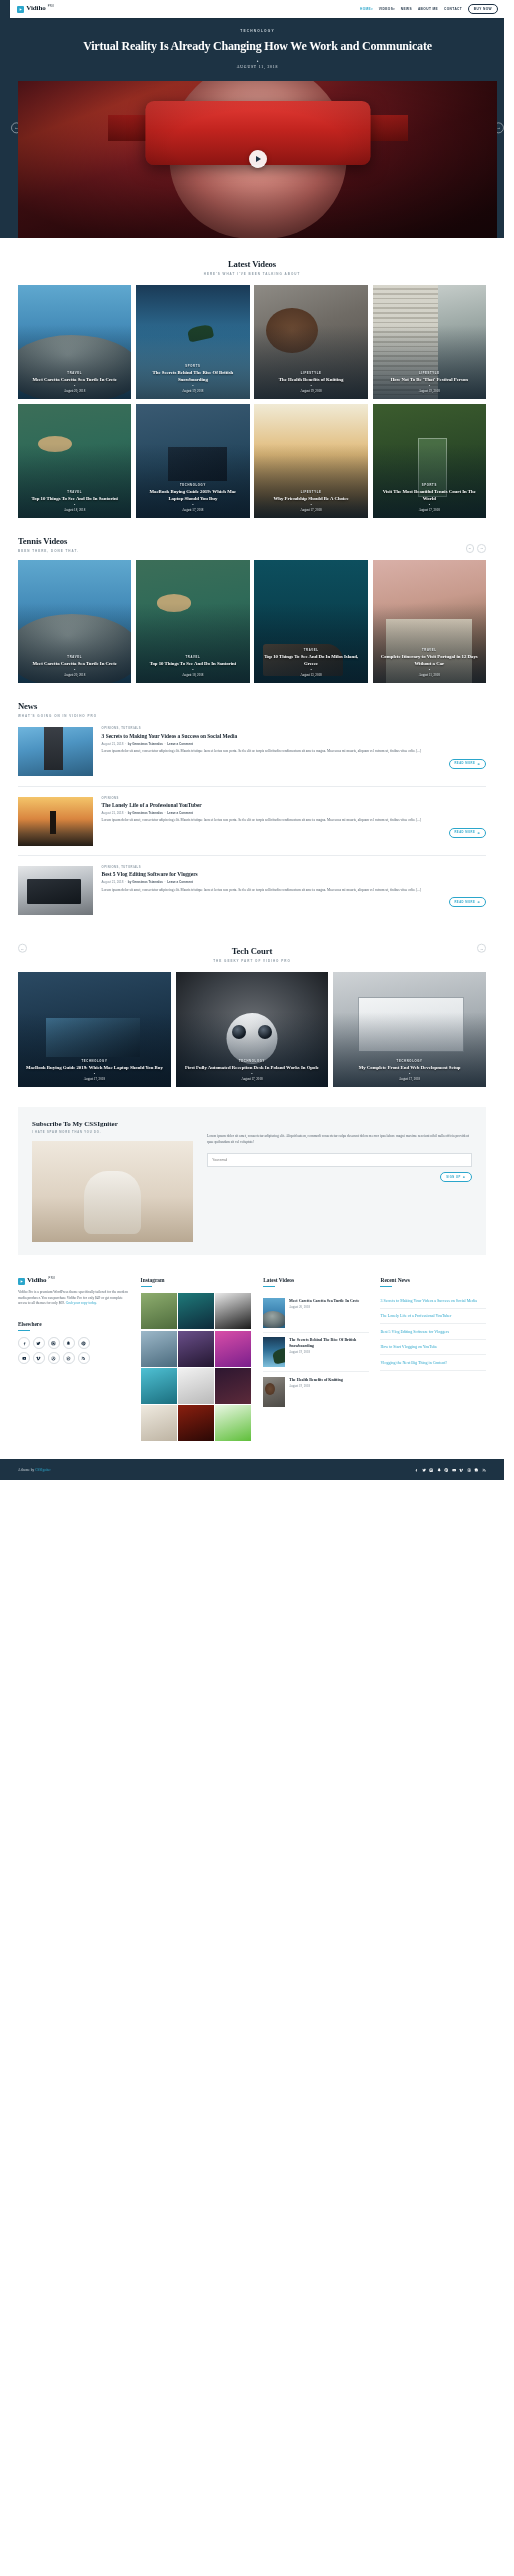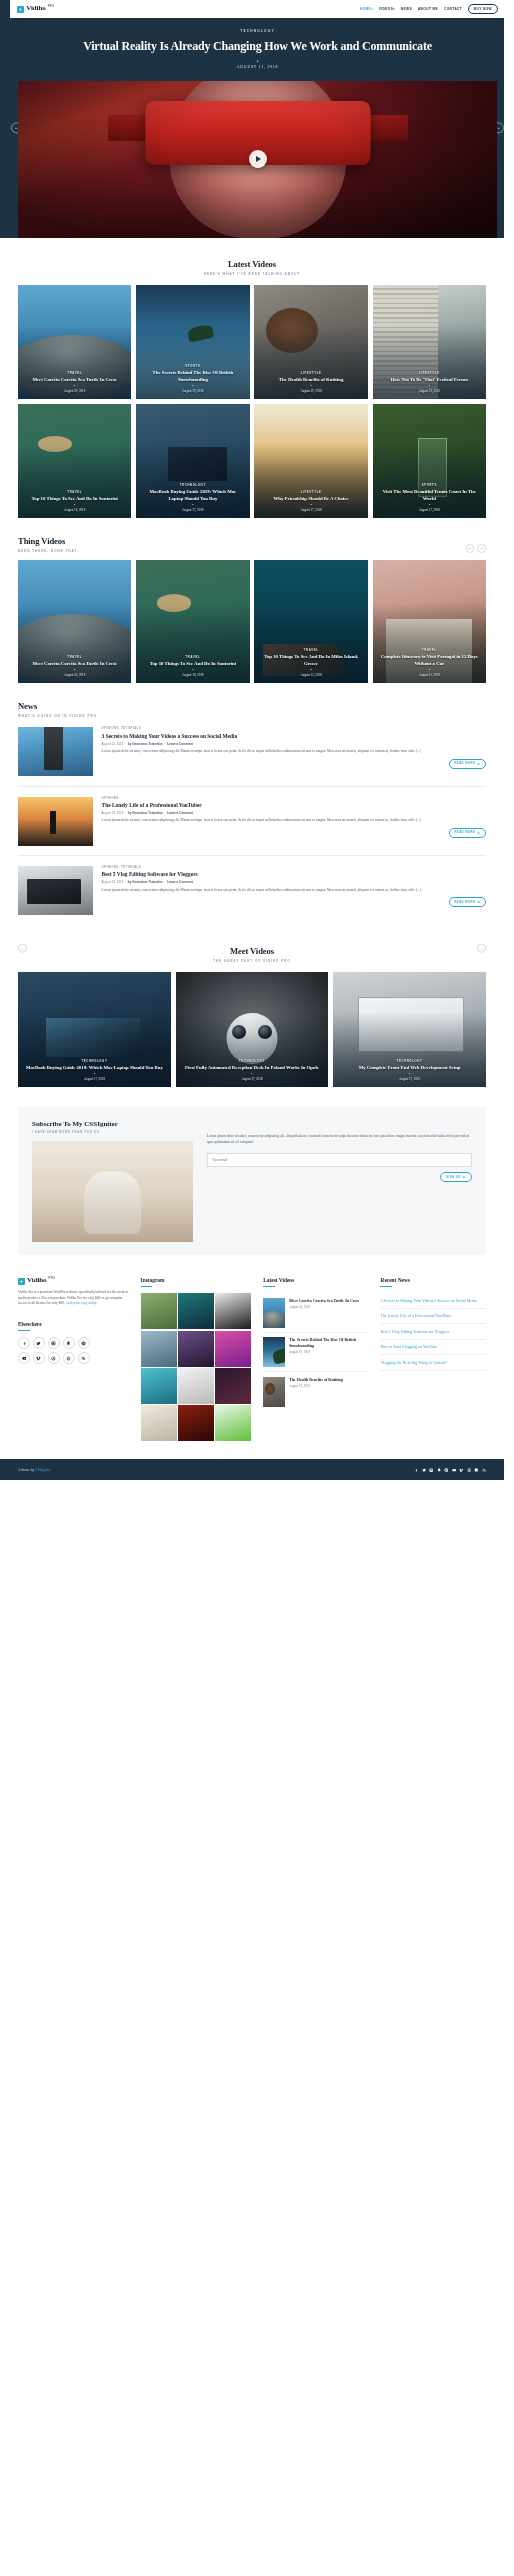--- a/index.html
+++ b/index.html
@@ -445,21 +445,21 @@
           <div class="dot">•</div>
           <div class="date">August 17, 2018</div>
         </div>
       </div>
     </div>
   </div>
 
   <div class="section">
     <div class="sec-head-left">
       <div>
-        <div class="sec-title">Thing Videos</div>
+        <div class="sec-title">Tennis Videos</div>
         <div class="sec-sub">BEEN THERE, DONE THAT.</div>
       </div>
       <div class="navpair">
         <button class="arrow-btn">←</button>
         <button class="arrow-btn">→</button>
       </div>
     </div>
     <div class="grid4">
       <div class="vcard tall">
         <div class="bg img-turtle"></div>
@@ -568,21 +568,21 @@
             </button>
         </div>
       </div>
     </div>
   </div>
 
   <div class="section">
     <div class="sec-head-center">
       <button class="arrow-btn arrow-left" style="border-color:#d6dbdf;color:#7b8894;width:8.6px;height:8.6px;font-size:3.8px;left:0;">←</button>
       <button class="arrow-btn arrow-right" style="border-color:#d6dbdf;color:#7b8894;width:8.6px;height:8.6px;font-size:3.8px;right:0;">→</button>
-      <div class="sec-title">Meet Videos</div>
+      <div class="sec-title">Tech Court</div>
       <div class="sec-sub">THE GEEKY PART OF VIDIHO PRO</div>
     </div>
     <div class="grid3">
       <div class="vcard">
         <div class="bg img-laptopnight"></div>
           <div class="scrim"></div>
         <div class="meta">
           <div class="cat">TECHNOLOGY</div>
           <div class="ttl">MacBook Buying Guide 2019: Which Mac Laptop Should You Buy</div>
           <div class="dot">•</div>

